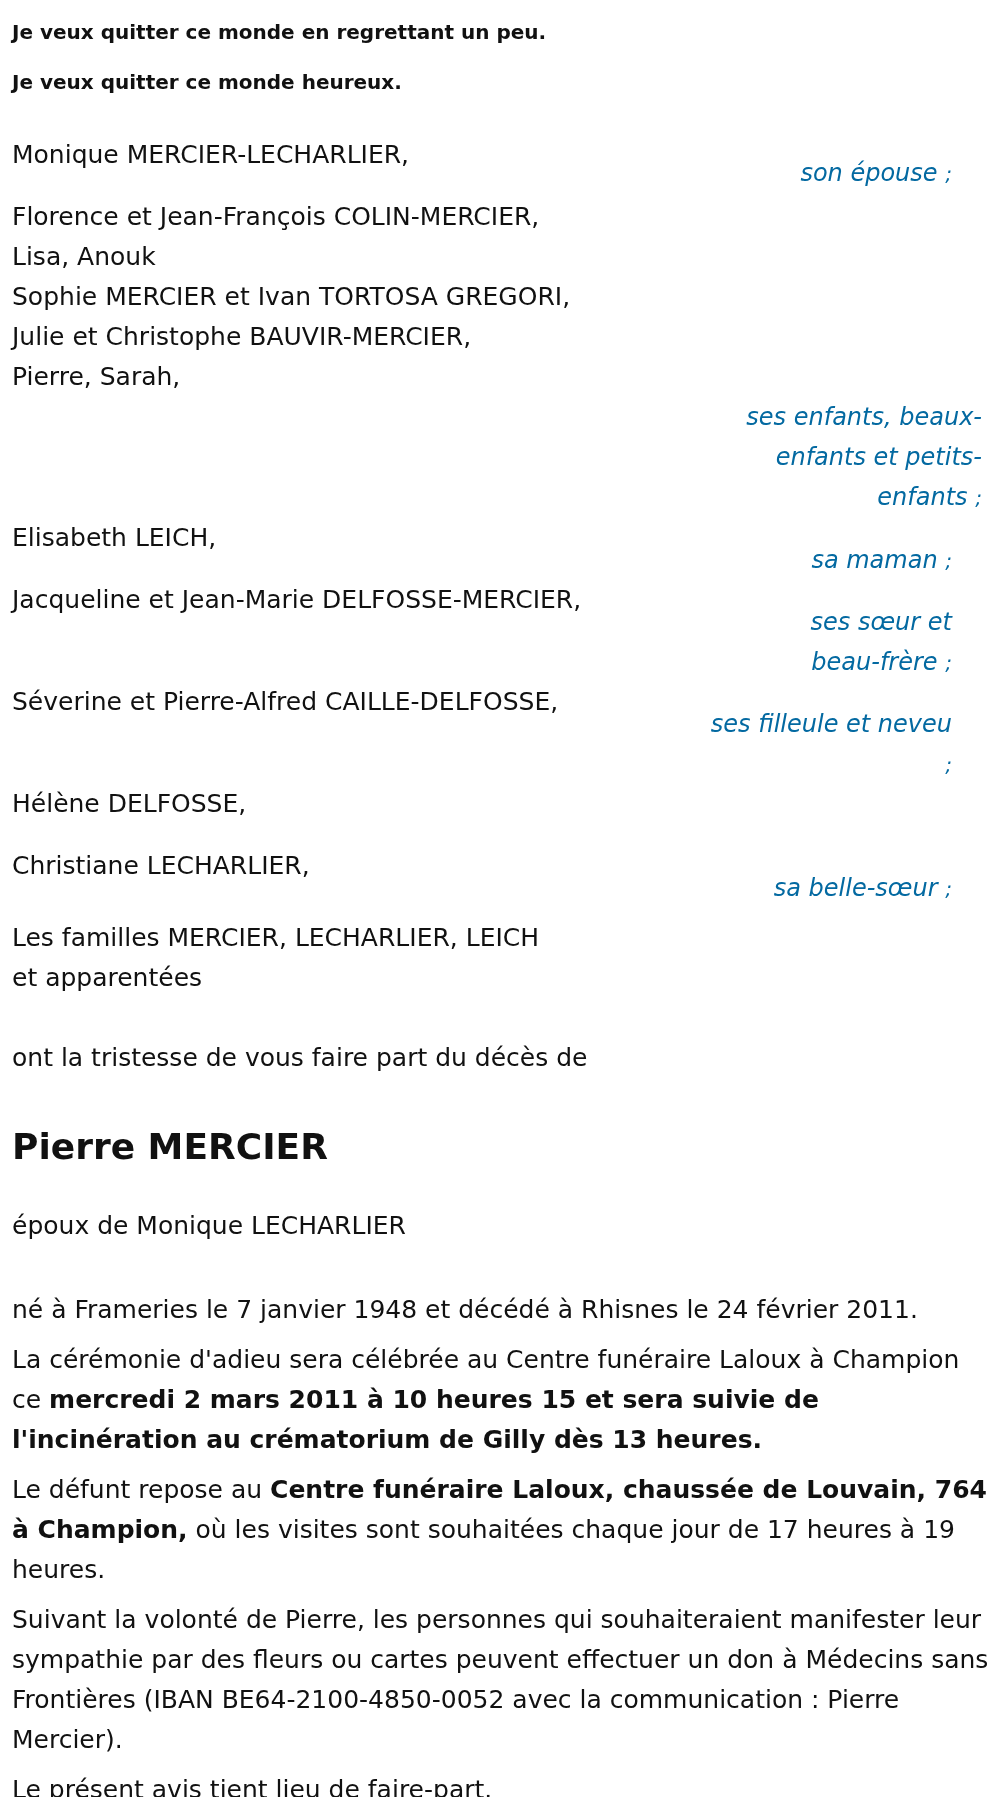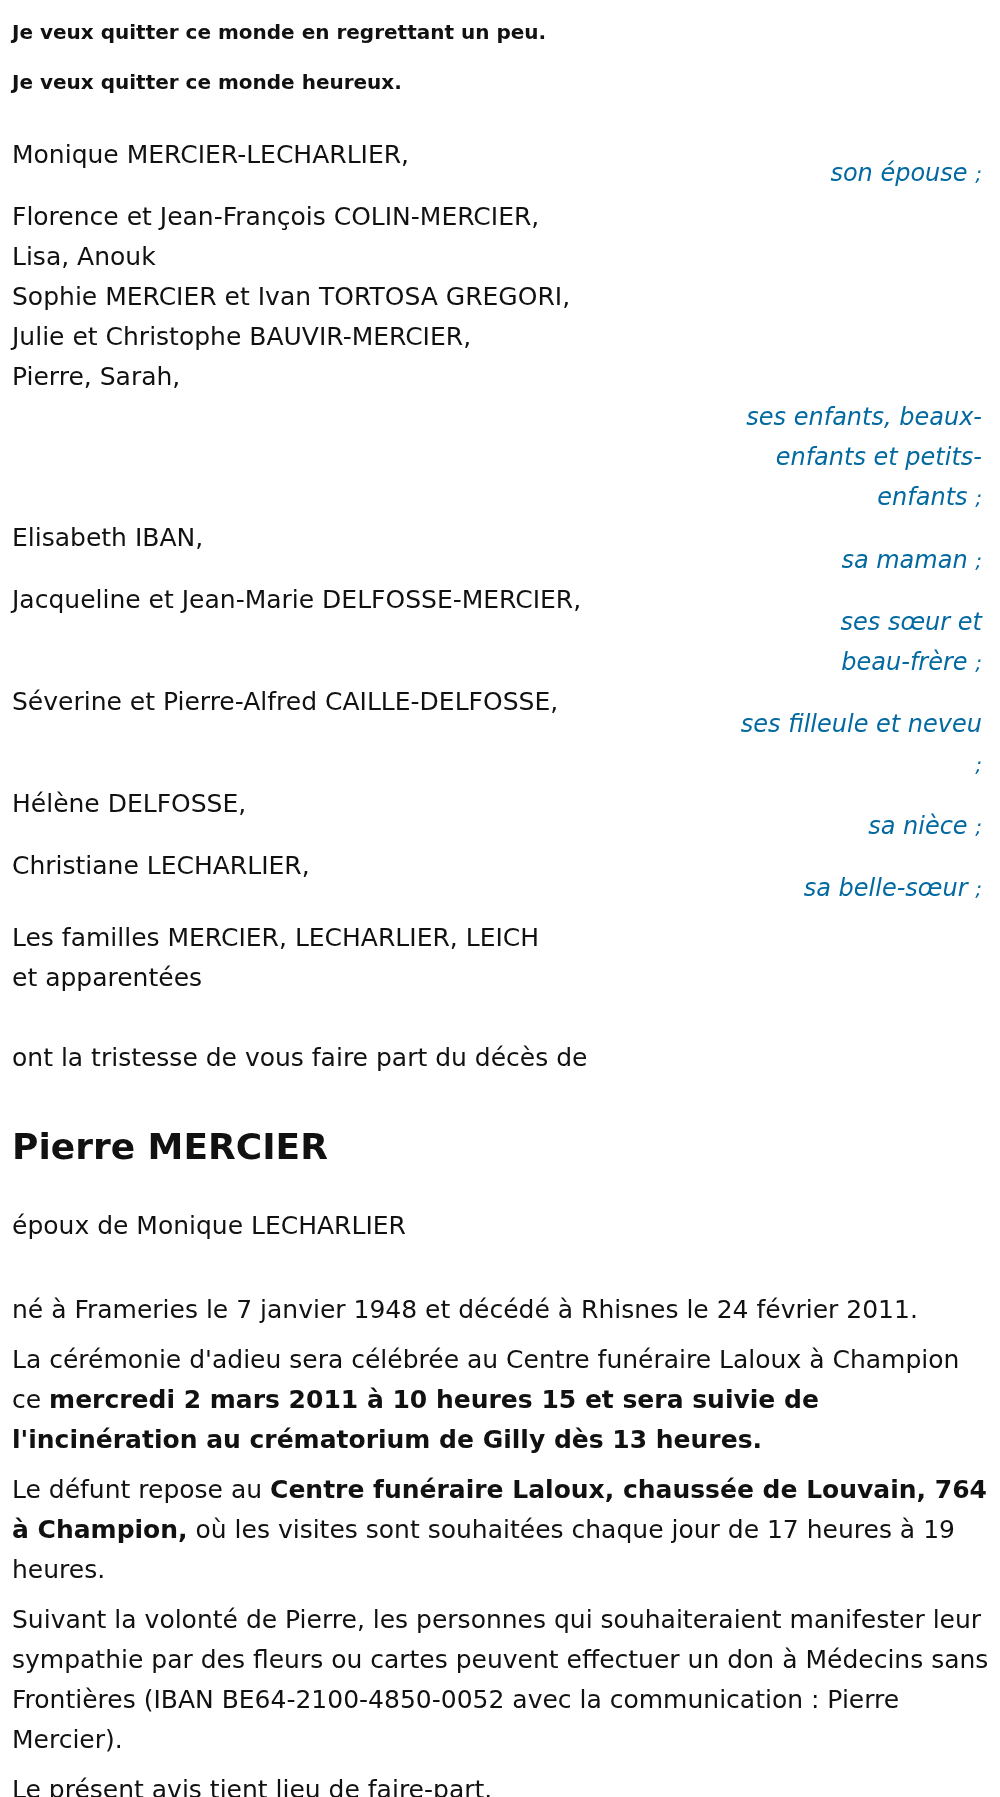--- a/index.html
+++ b/index.html
@@ -26,21 +26,21 @@
       line-height: 50px;
       margin: 0;
       padding-top: 7px;
     }
     .family {
       margin-top: 28px;
     }
     .row {
       display: flex;
       flex-direction: row;
-      justify-content: space-between;
+      justify-content: flex-start;
       align-items: flex-start;
     }
     .names {
       font-size: 25px;
       line-height: 40px;
       flex: 0 0 auto;
       width: 680px;
     }
     .names div { white-space: nowrap; }
     .relation {
@@ -118,21 +118,21 @@
     <div class="row" style="justify-content:flex-end; margin-top:0;">
       <div class="relation">
         <div>ses enfants, beaux-</div>
         <div>enfants et petits-</div>
         <div><span>enfants</span> <span class="semi">;</span></div>
       </div>
     </div>
 
     <div class="row" style="height:62px;">
       <div class="names">
-        <div>Elisabeth IBAN,</div>
+        <div>Elisabeth LEICH,</div>
       </div>
       <div class="relation" style="padding-top:22px;">
         <span>sa maman</span> <span class="semi">;</span>
       </div>
     </div>
 
     <div class="row" style="height:102px;">
       <div class="names">
         <div>Jacqueline et Jean-Marie DELFOSSE-MERCIER,</div>
       </div>
@@ -148,23 +148,20 @@
       </div>
       <div class="relation" style="padding-top:22px;">
         <div>ses filleule et neveu</div>
         <div><span class="semi">;</span></div>
       </div>
     </div>
 
     <div class="row" style="height:62px;gap:24px;">
       <div class="names">
         <div>Hélène DELFOSSE,</div>
-      </div>
-      <div class="relation" style="padding-top:22px;">
-        <span>sa nièce</span> <span class="semi">;</span>
       </div>
     </div>
 
     <div class="row" style="height:62px;">
       <div class="names">
         <div>Christiane LECHARLIER,</div>
       </div>
       <div class="relation" style="padding-top:22px;">
         <span>sa belle-sœur</span> <span class="semi">;</span>
       </div>

